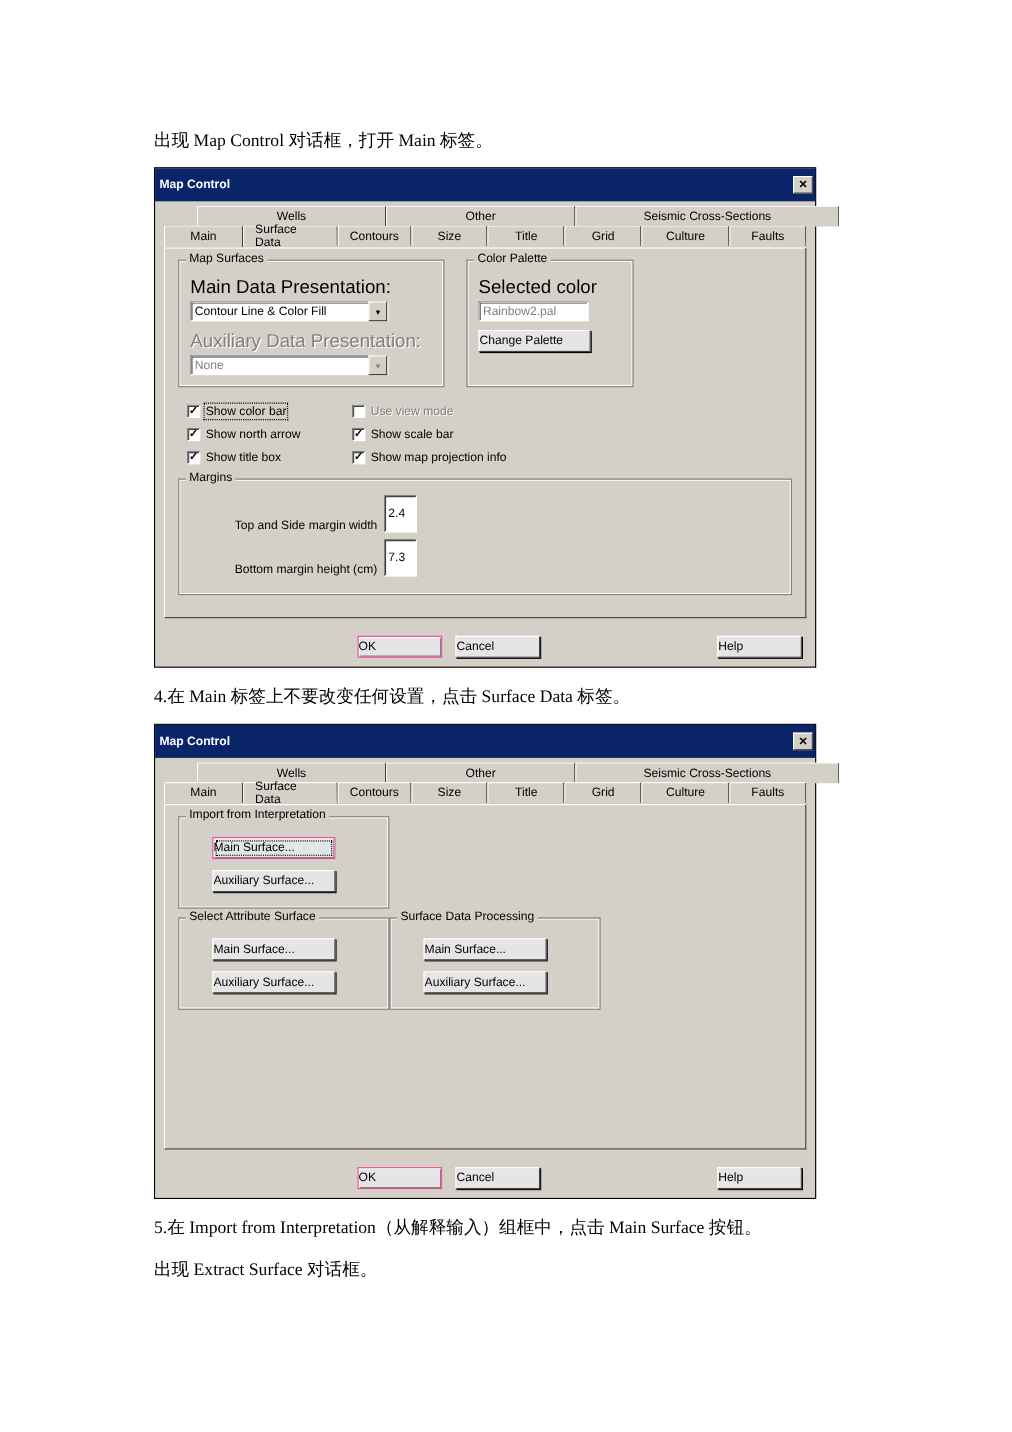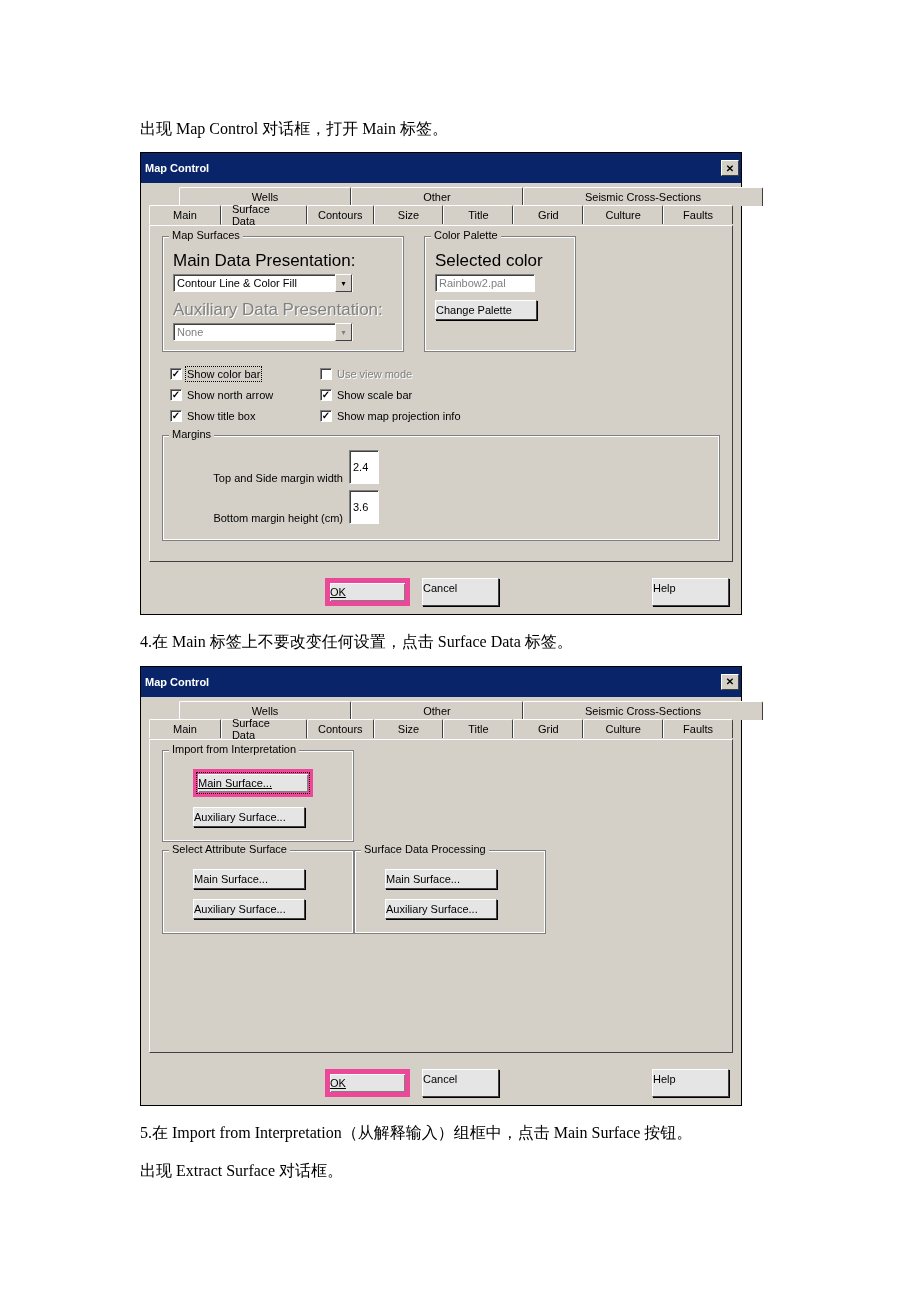--- a/index.html
+++ b/index.html
@@ -158,23 +158,22 @@
     border-right-color: #404040;
     border-bottom-color: #404040;
     box-shadow: 1px 1px 0 #000;
     font-size: 11px;
     padding: 3px 0;
     width: 110px;
     text-align: left;
     cursor: default;
   }
   .btn.default {
-    border: 5px solid #ec4899;
+    border: 1px solid #ec4899;
     box-shadow: inset 1px 1px 0 #fff, inset -1px -1px 0 #808080;
-    text-decoration: underline;
   }
   .btn.focused {
     outline: 1px dotted #000;
     outline-offset: -4px;
   }
   .btn-row {
     display: flex;
     gap: 12px;
     padding: 8px 12px;
     justify-content: center;
@@ -343,21 +342,21 @@
         </div>
 
         <div class="groupbox">
           <div class="groupbox-title">Margins</div>
           <div class="margin-row">
             <span class="lbl">Top and Side margin width</span>
             <span class="margin-input">2.4</span>
           </div>
           <div class="margin-row">
             <span class="lbl">Bottom margin height (cm)</span>
-            <span class="margin-input">3.6</span>
+            <span class="margin-input">7.3</span>
           </div>
         </div>
       </div>
     </div>
     <div class="btn-row">
       <div style="width:160px"></div>
       <div class="btn default" style="width:75px">OK</div>
       <div class="btn" style="width:75px">Cancel</div>
       <div class="spacer"></div>
       <div class="btn" style="width:75px">Help</div>

